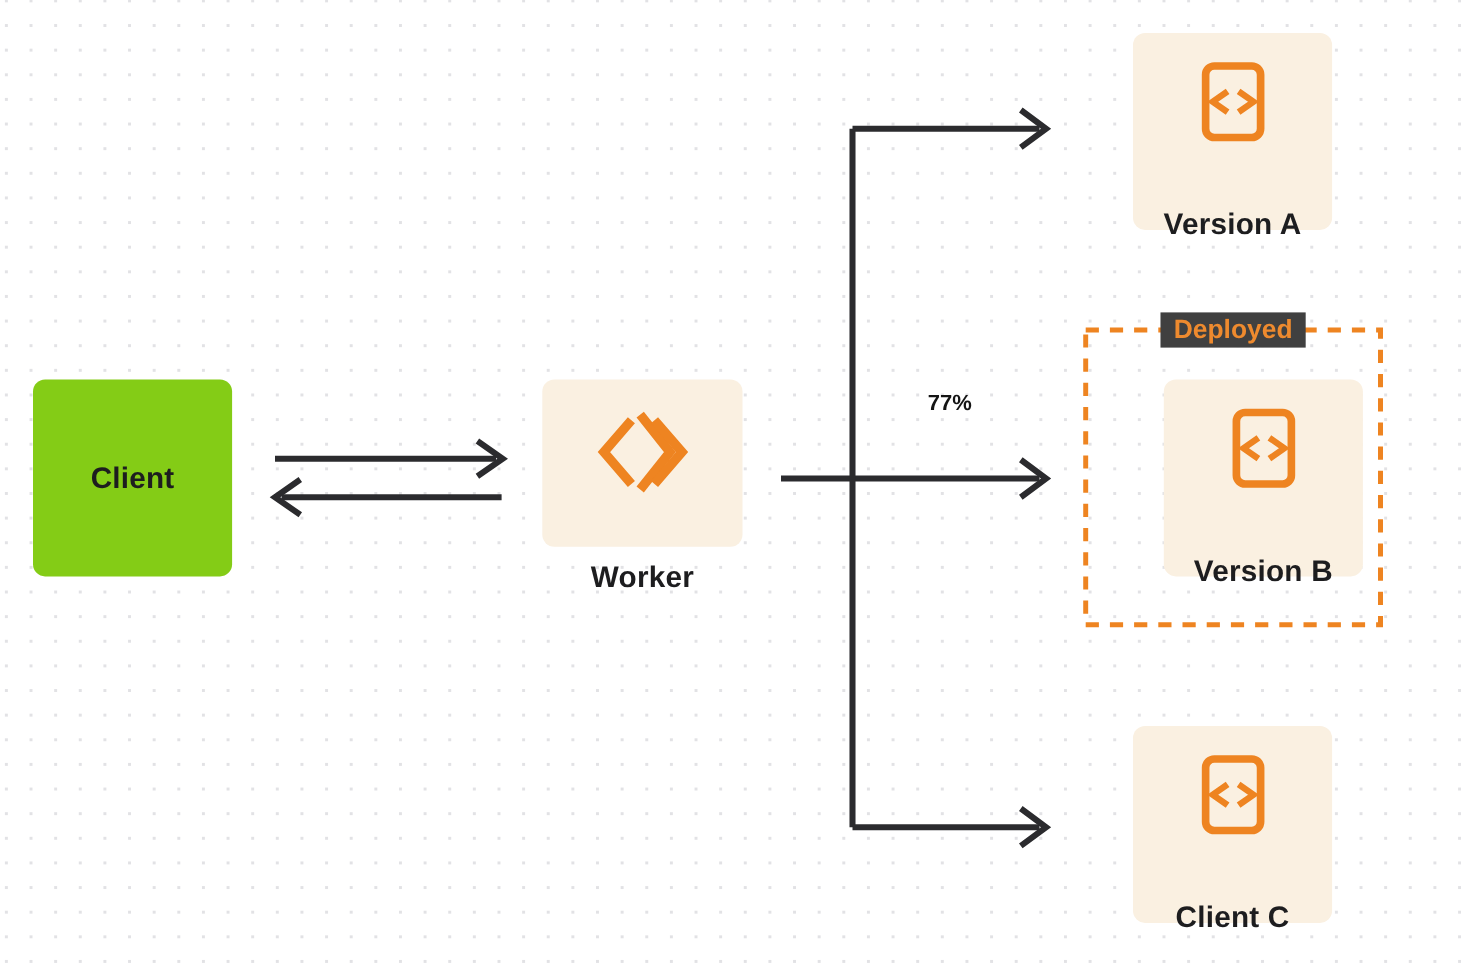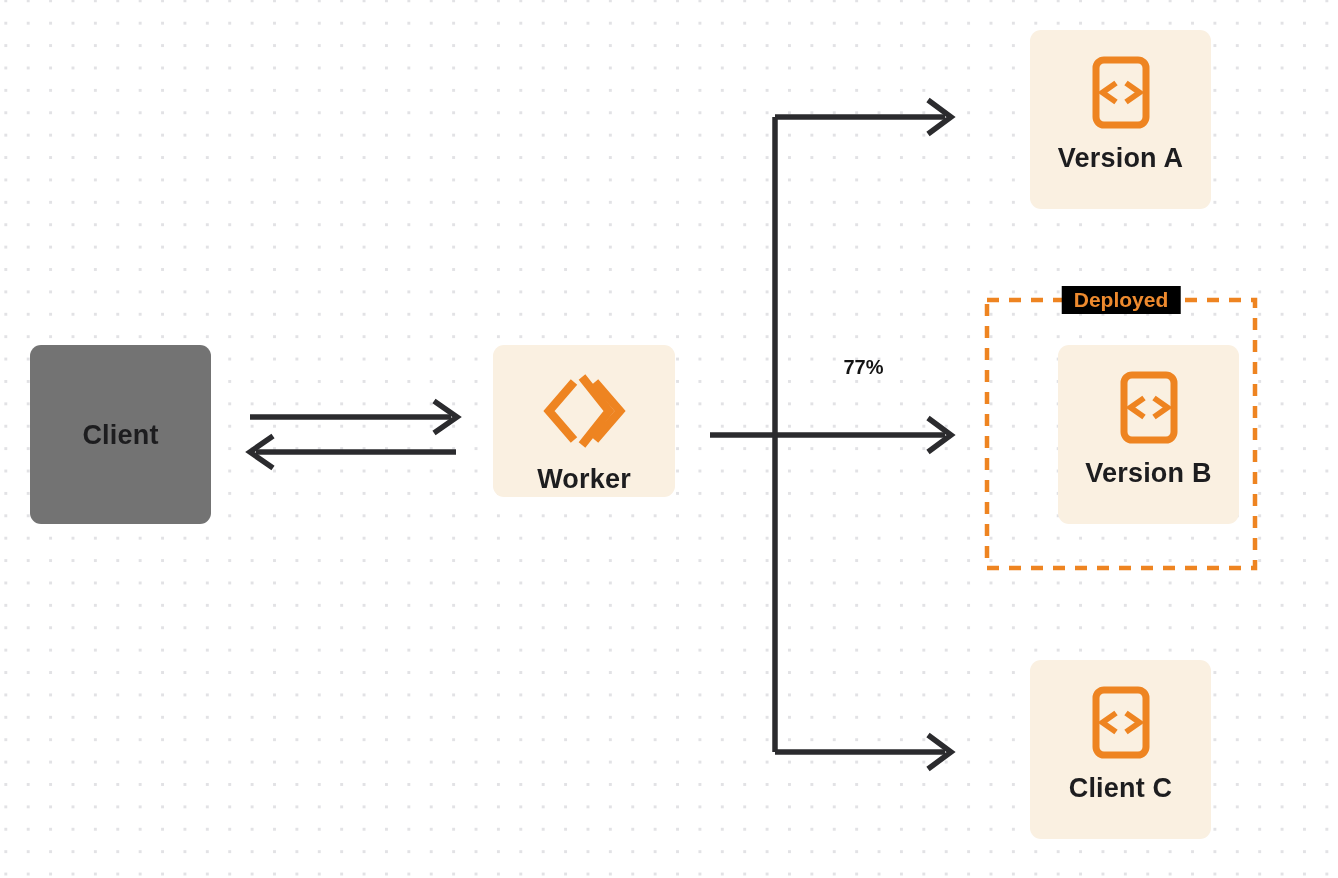--- a/index.html
+++ b/index.html
@@ -14,37 +14,37 @@
   .overlay{position:absolute;left:0;top:0;width:1338px;height:878px;}
   .node{
     position:absolute;border-radius:11px;
     display:flex;flex-direction:column;align-items:center;justify-content:flex-start;
     box-sizing:border-box;
   }
   .node-label{
     font-size:27px;font-weight:700;color:#1d1d1f;line-height:32px;
     letter-spacing:.2px;white-space:nowrap;
   }
-  .cream{background:#faf0e1;}
-  .gray{background:#737373;}
+  .cream{background:#faf0e1;gap:46px;}
+  .gray{background:#84cc16;}
   .client-box{left:30px;top:345px;width:181px;height:179px;justify-content:center;}
   .worker-box{left:493px;top:345px;width:182px;height:152px;padding-top:24px;}
   .worker-box .node-label{margin-top:8px;}
   .version-box{left:1030px;width:181px;height:179px;padding-top:26px;}
   .version-box .node-label{margin-top:13px;}
   .va{top:30px;} .vb{top:345px;margin-left:28px;} .vc{top:660px;}
   .traffic-label{
     position:absolute;left:766px;top:351px;width:195px;text-align:center;
     font-size:20px;font-weight:700;color:#141414;line-height:33px;
   }
   .traffic-label .word{letter-spacing:1px;}
   .deployed-label{
     position:absolute;left:1121px;top:300px;transform:translate(-50%,-50%);
-    background:#000000;padding:2px 12px;
-    font-size:21px;font-weight:700;color:#ee8a2e;white-space:nowrap;
+    background:#404040;padding:2px 12px;
+    font-size:24px;font-weight:700;color:#ee8a2e;white-space:nowrap;
   }
   .icon-holder{display:block;line-height:0;}
 </style>
 </head>
 <body>
 
 <svg class="overlay" viewBox="0 0 1338 878">
   <g stroke="#2b2b2e" stroke-width="5.5" fill="none" stroke-linecap="butt" stroke-linejoin="miter">
 
     <path d="M250 417 H451"></path>

